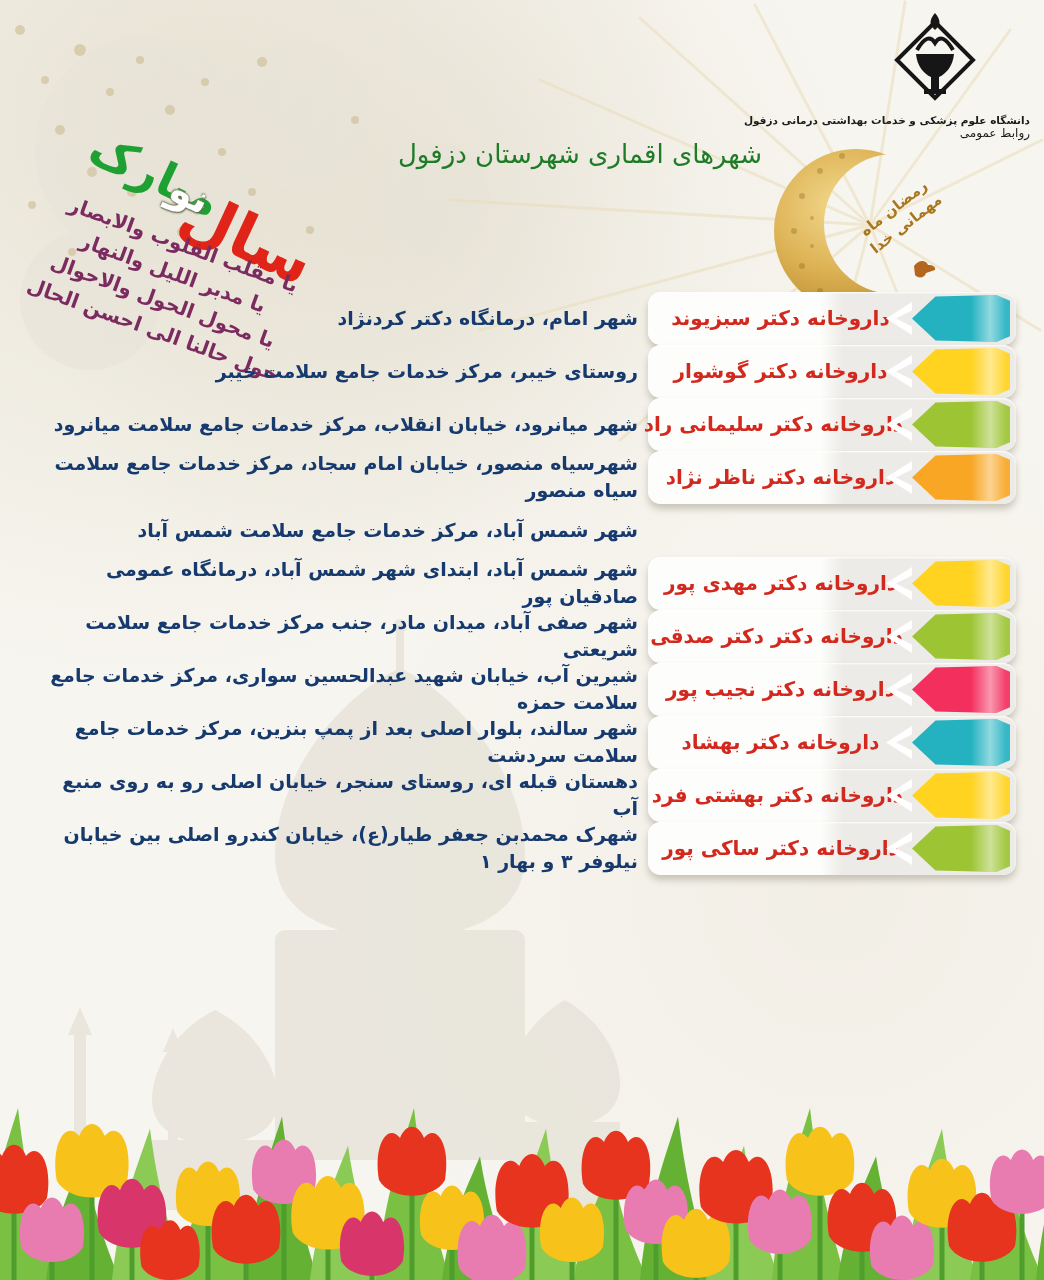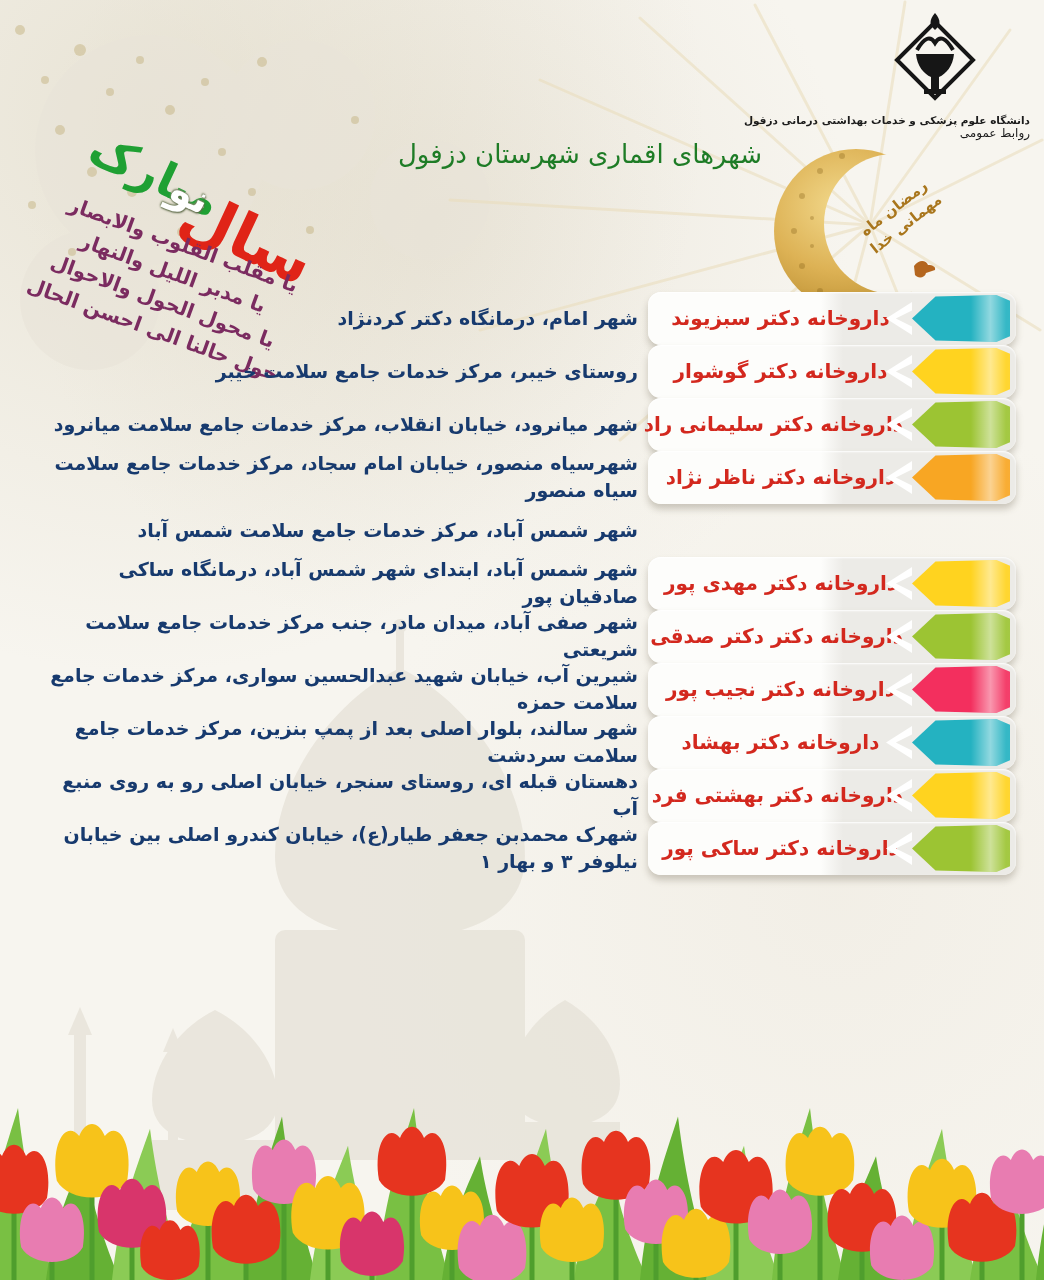--- a/index.html
+++ b/index.html
@@ -216,21 +216,21 @@
         <span class="chev"></span>
         <span class="arrow" style="background-color: rgb(248, 166, 35);"></span>
       </div>
     </div>
 
     <div class="row">
       <div class="address">شهر شمس آباد، مرکز خدمات جامع سلامت شمس آباد</div>
     </div>
 
     <div class="row">
-      <div class="address">شهر شمس آباد، ابتدای شهر شمس آباد، درمانگاه ساکی صادقیان پور</div>
+      <div class="address">شهر شمس آباد، ابتدای شهر شمس آباد، درمانگاه عمومی صادقیان پور</div>
       <div class="pill">
         <span class="pname">داروخانه دکتر مهدی پور</span>
         <span class="chev"></span>
         <span class="arrow" style="background-color: rgb(255, 211, 31);"></span>
       </div>
     </div>
 
     <div class="row">
       <div class="address">شهر صفی آباد، میدان مادر، جنب مرکز خدمات جامع سلامت شریعتی</div>
       <div class="pill">

